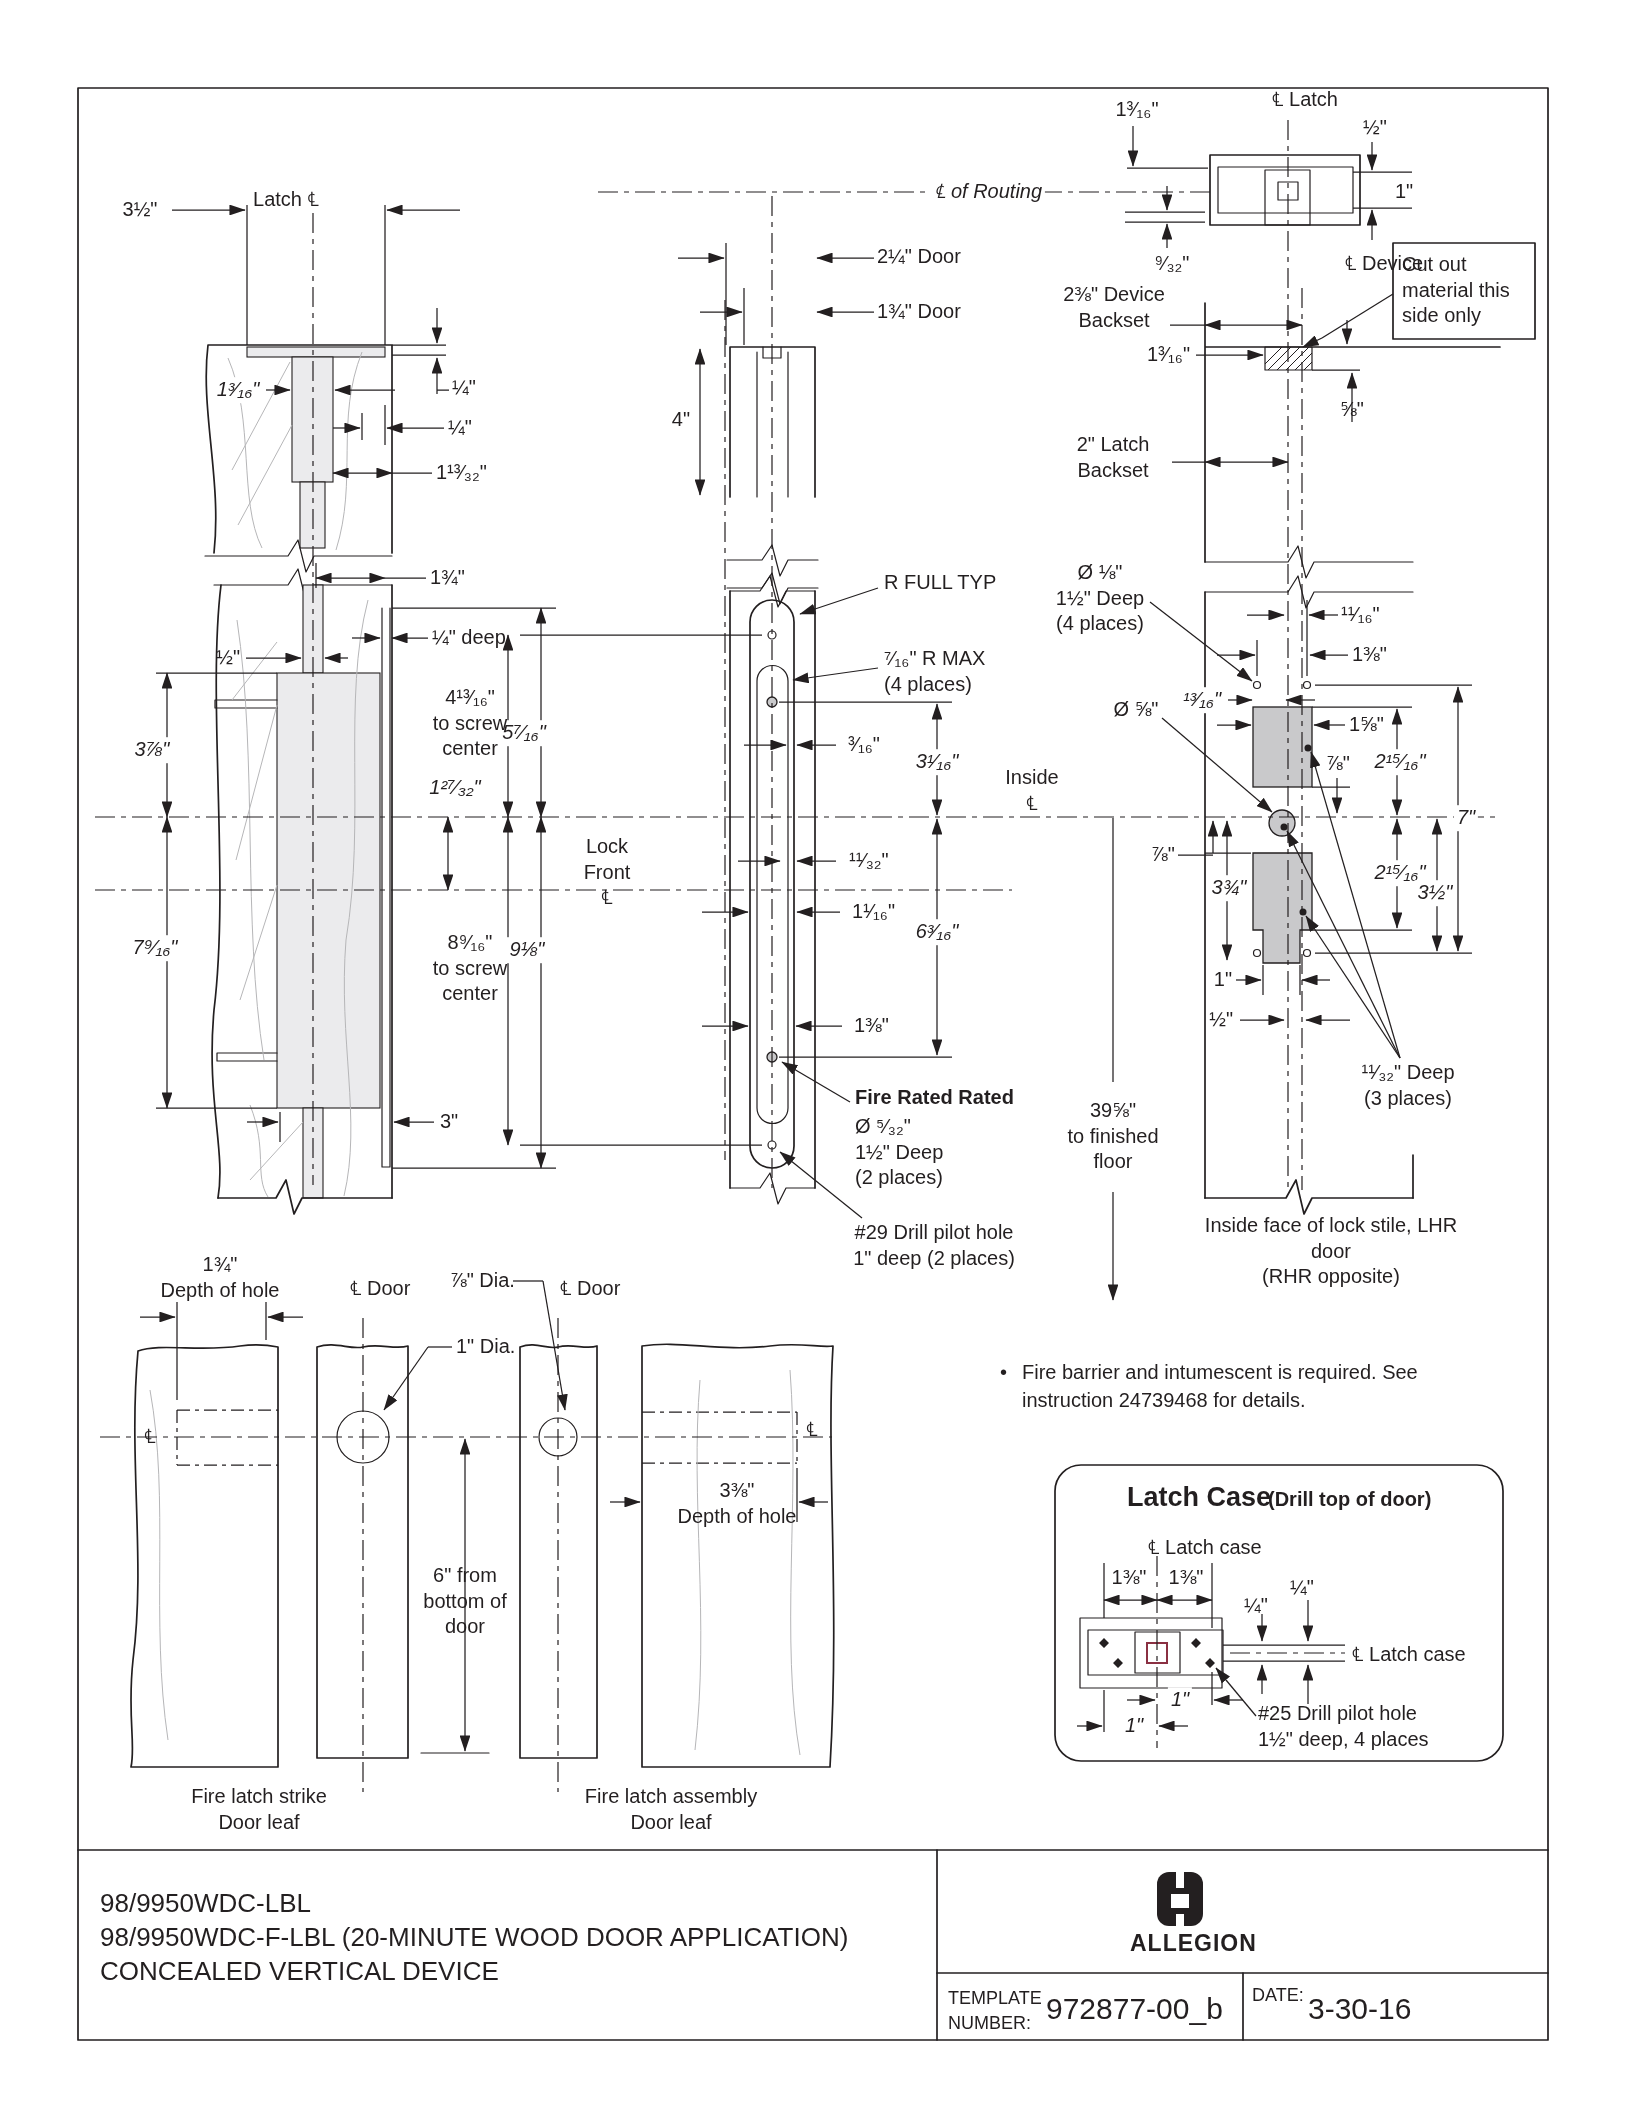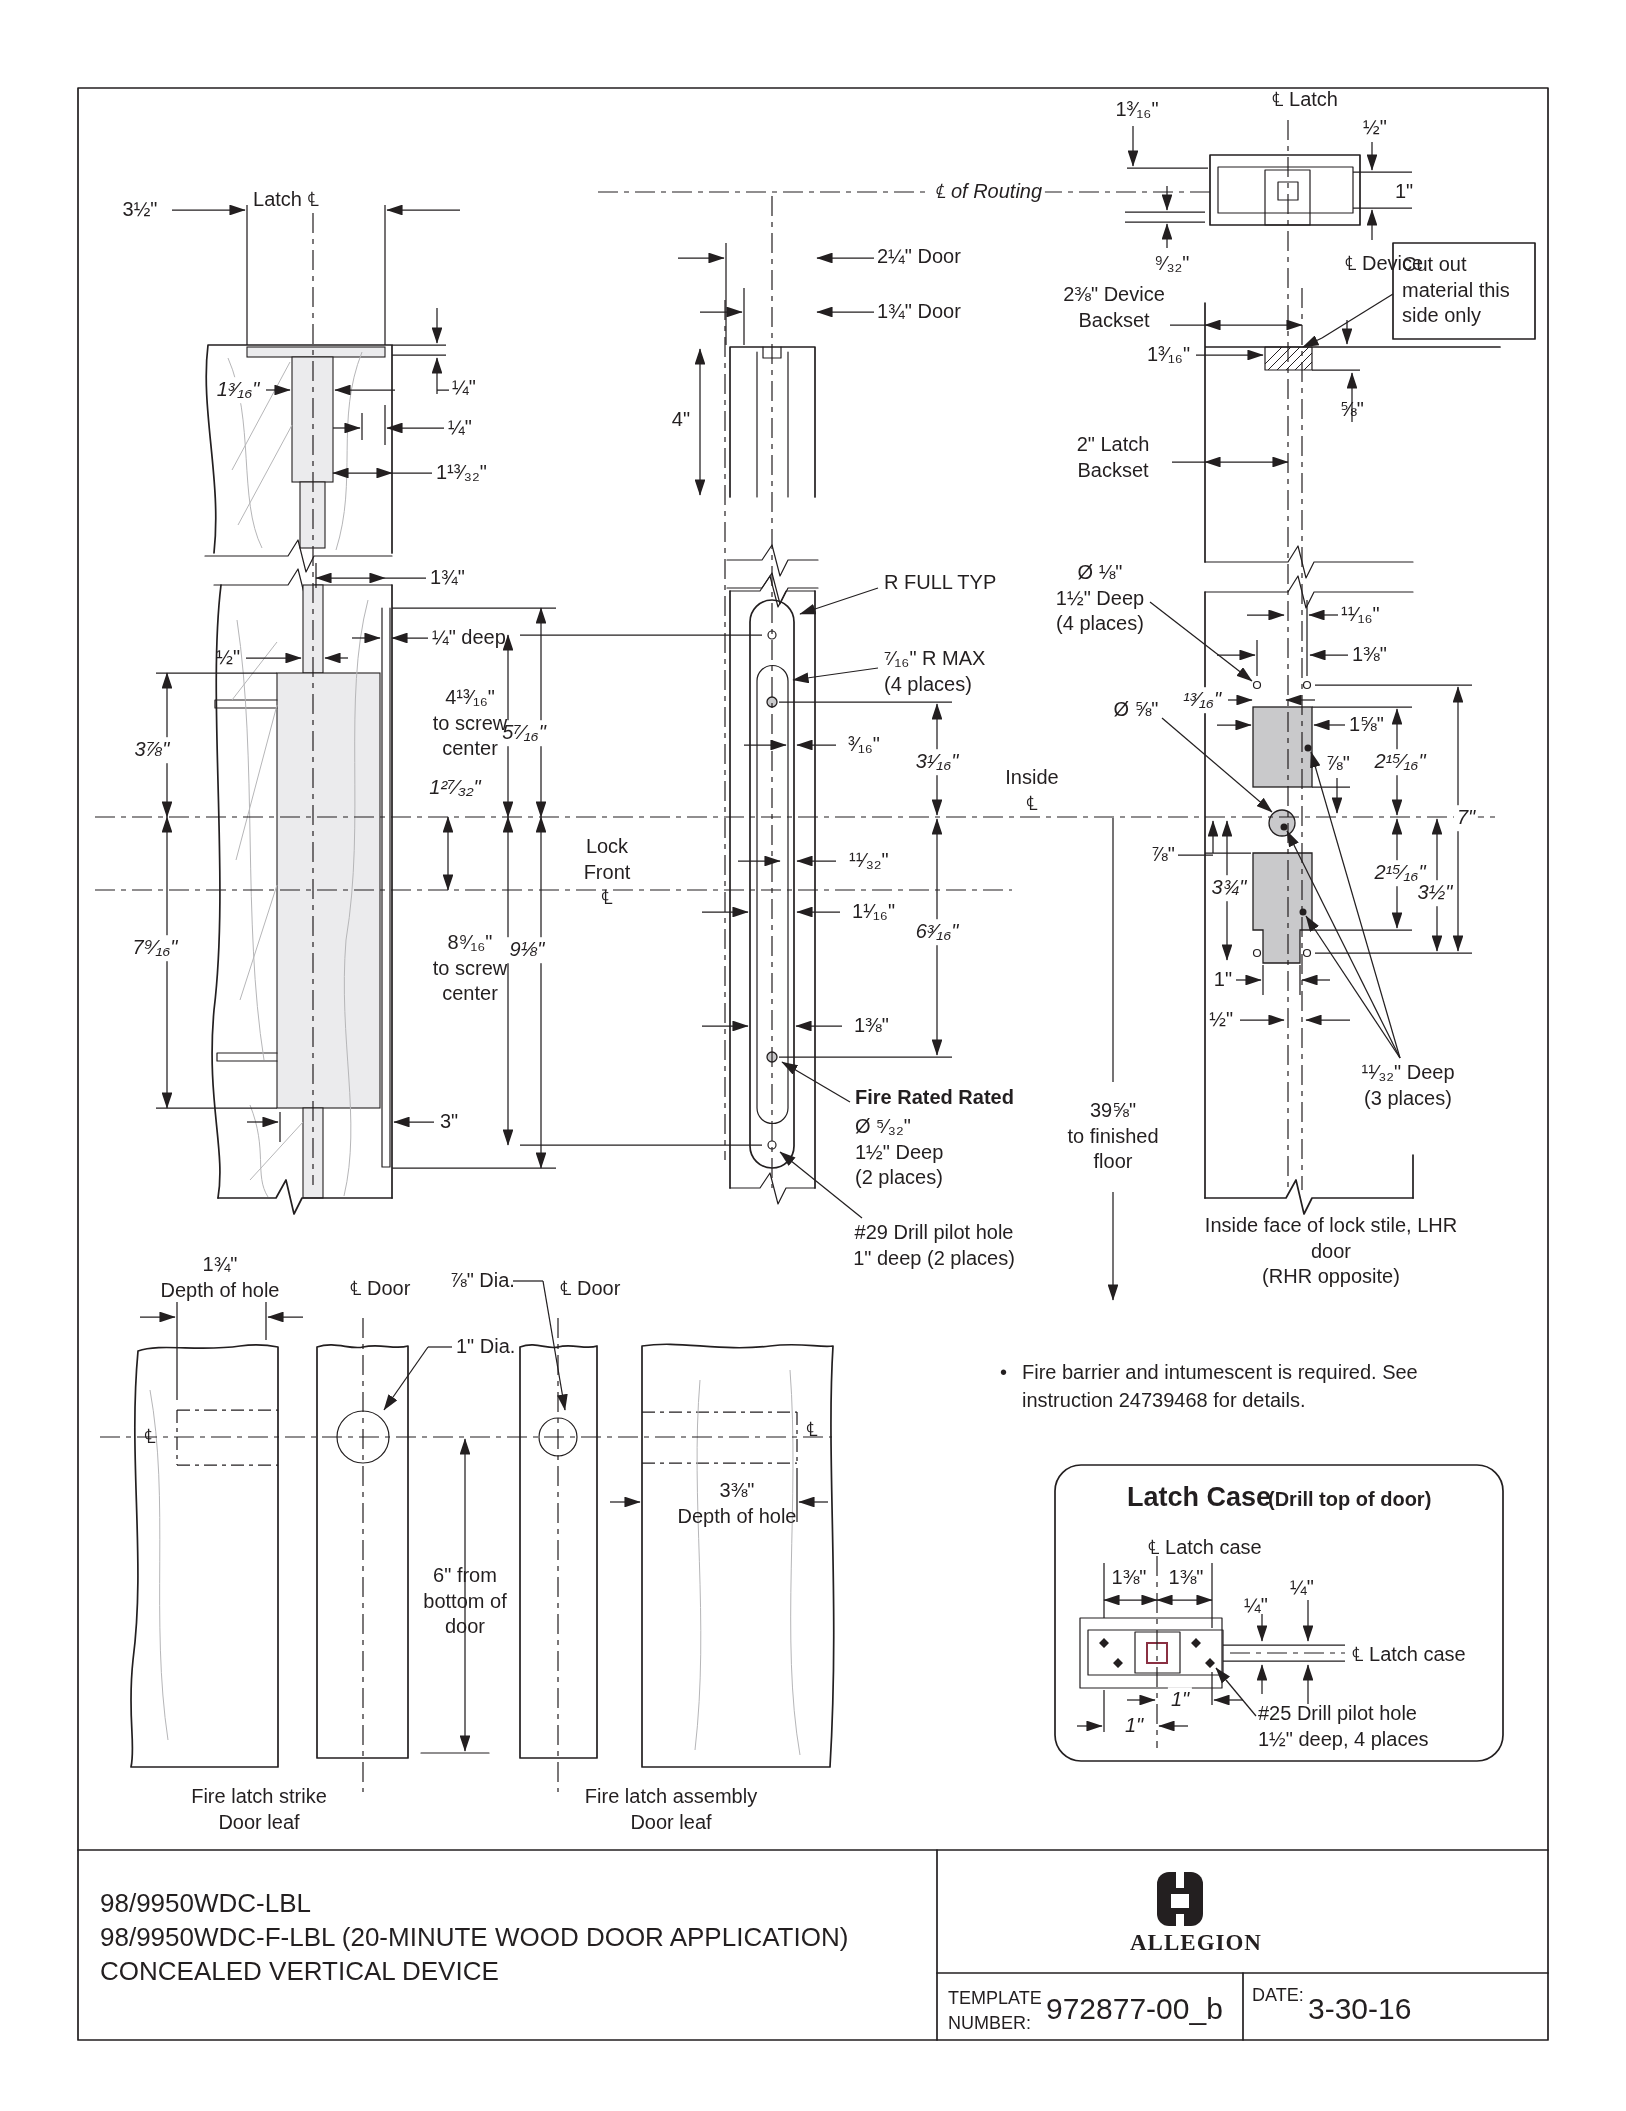--- a/index.html
+++ b/index.html
@@ -21,21 +21,21 @@
   .b{font-weight:bold;}
   .lg{font-size:27px;}
   .bg{background:#fff;padding:0 3px;font-style:italic;}
   
   .tb{position:absolute;}
   #tb-products{left:100px;top:1886px;font-size:26px;line-height:34px;}
   #tb-template-label{left:948px;top:1986px;font-size:18px;line-height:25px;white-space:pre-line;}
   #tb-template-number{left:1046px;top:1992px;font-size:30px;}
   #tb-date-label{left:1252px;top:1985px;font-size:18px;}
   #tb-date-value{left:1308px;top:1992px;font-size:30px;}
-  #brand-word{left:1130px;top:1930px;width:100px;text-align:left;font-size:23px;font-weight:bold;letter-spacing:1px;font-family:Liberation Serif, serif;}
+  #brand-word{left:1130px;top:1930px;width:100px;text-align:left;font-size:23px;font-weight:bold;letter-spacing:1px;}
 </style>
 </head>
 <body>
 
 <div id="sheet">
 
 <svg width="1626" height="2111" viewBox="0 0 1626 2111">
   <defs>
     <marker id="ar" viewBox="0 0 12 8" refX="11.5" refY="4" markerWidth="13" markerHeight="8.7" orient="auto-start-reverse">
           <path d="M0,0 L12,4 L0,8 Z" fill="#231f20"></path>

